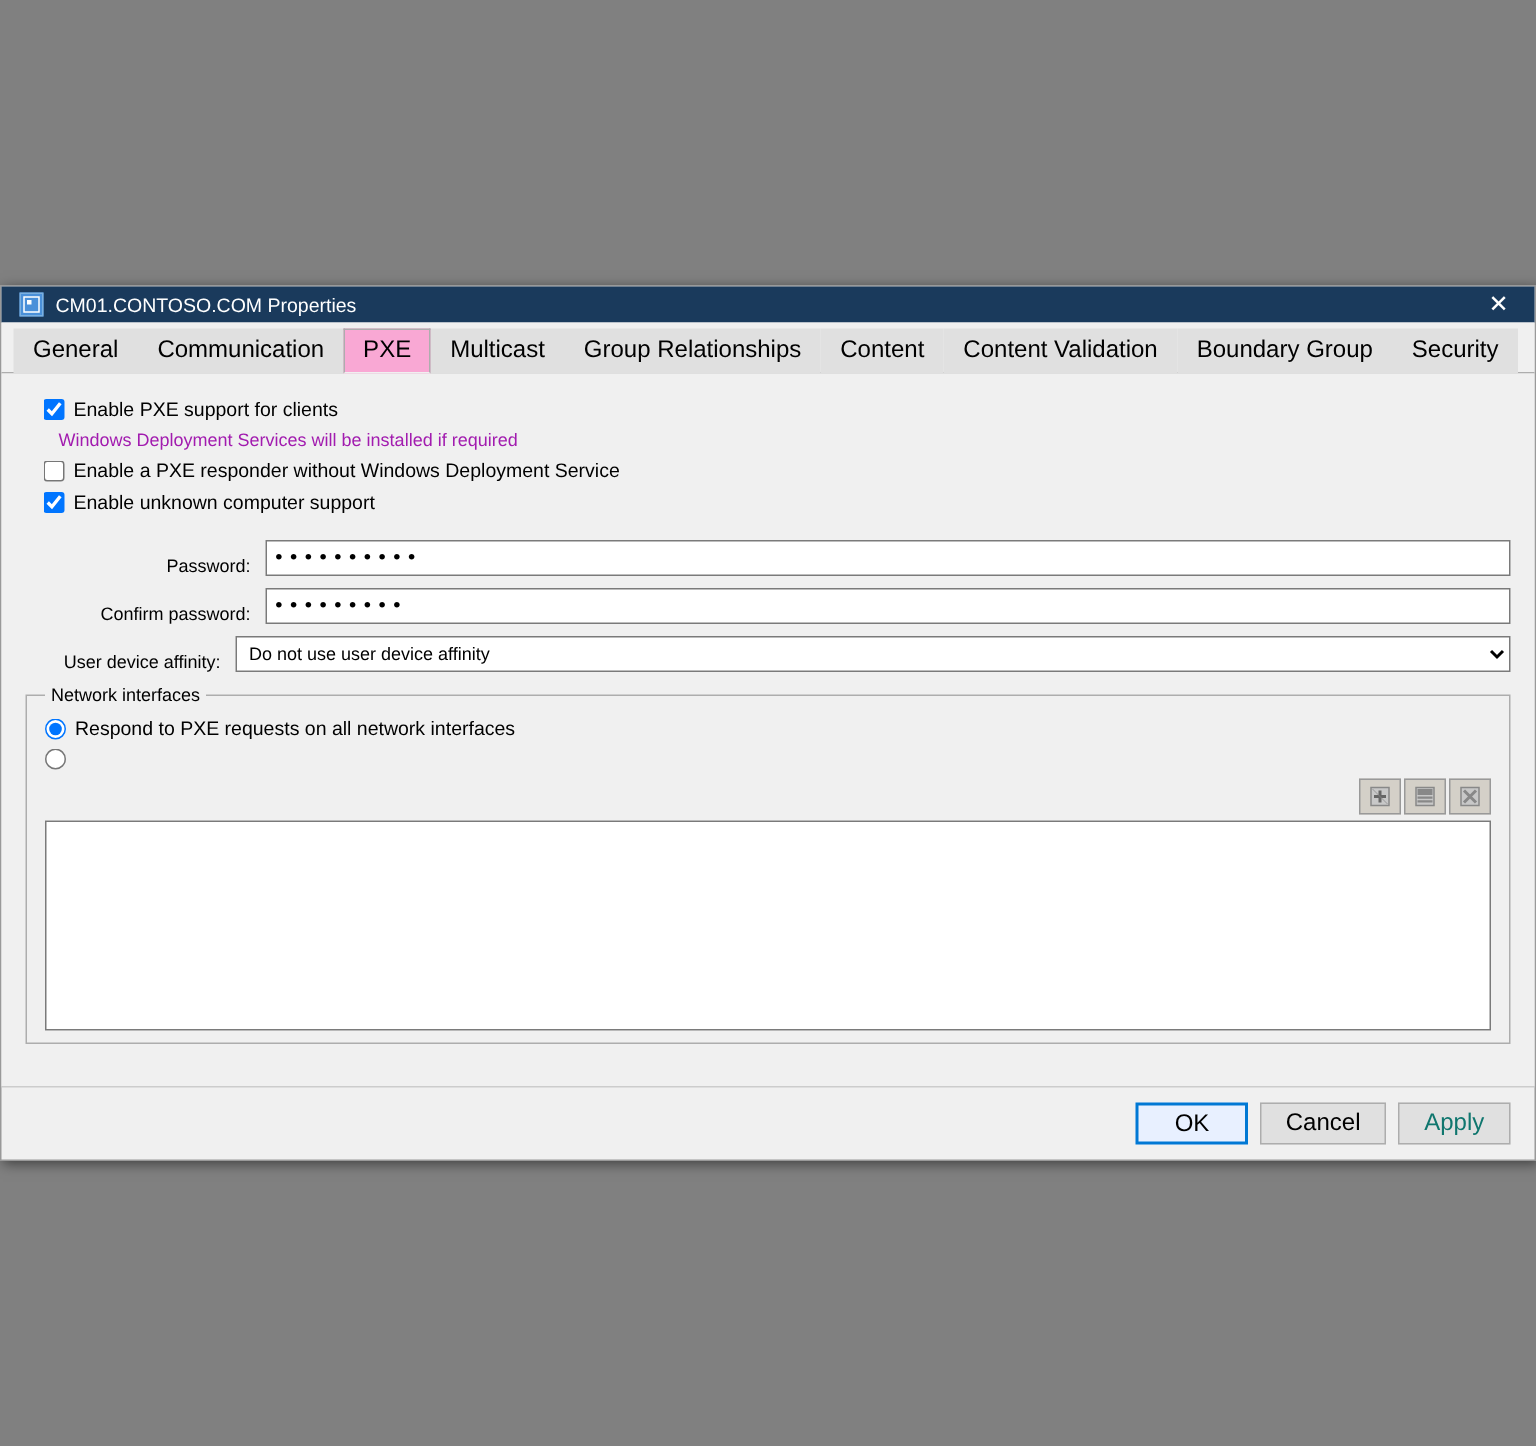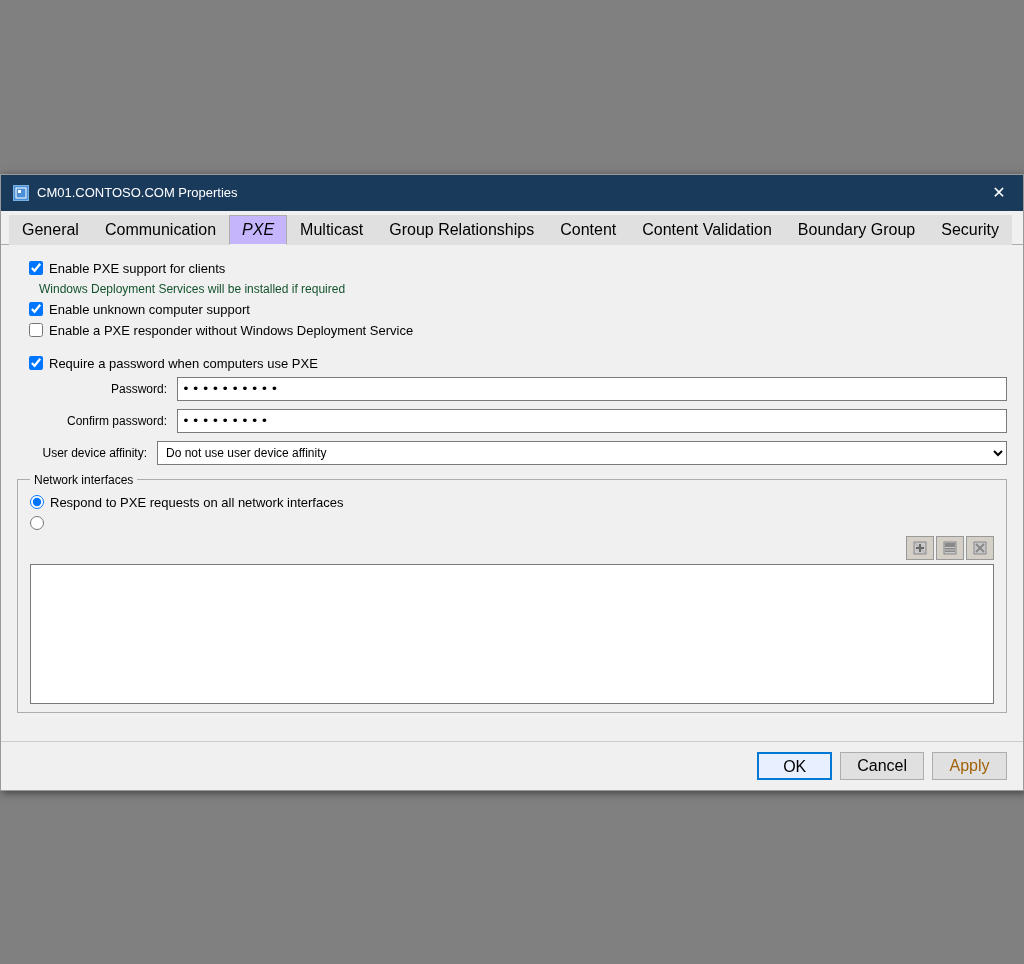--- a/index.html
+++ b/index.html
@@ -18,21 +18,21 @@
       border: 1px solid #999;
       box-shadow: 2px 2px 8px rgba(0,0,0,0.5);
     }
     .titlebar {
       background: #1a3a5c;
       color: white;
       display: flex;
       align-items: center;
       justify-content: space-between;
       padding: 8px 12px;
-      height: 36px;
+      height: 24px;
     }
     .titlebar-left {
       display: flex;
       align-items: center;
       gap: 8px;
     }
     .titlebar-icon {
       width: 16px;
       height: 16px;
       background: #4a90d9;
@@ -69,51 +69,50 @@
       cursor: pointer;
       border: 1px solid transparent;
       border-bottom: none;
       margin-bottom: -1px;
       background: #e0e0e0;
       font-size: 16px;
       color: #000;
       position: relative;
     }
     .tab.active {
-      background: #c4b5fd;
+      background: #f9a8d4;
       border: 1px solid #adadad;
       border-bottom: 1px solid #f0f0f0;
       z-index: 1;
-      font-style: italic;
     }
     .content {
       padding: 16px;
       background: #f0f0f0;
     }
     .checkbox-row {
       display: flex;
       align-items: center;
       gap: 6px;
       margin-bottom: 6px;
       padding-left: 12px;
     }
     .checkbox-row input[type="checkbox"] {
       width: 14px;
       height: 14px;
       cursor: pointer;
     }
     .indent {
       margin-left: 22px;
-      color: #14532d;
+      color: #a21caf;
       font-size: 12px;
       margin-bottom: 6px;
     }
     .form-group {
       display: flex;
-      align-items: center;
+      align-items: flex-end;
       margin-bottom: 8px;
     }
     .form-label {
       width: 140px;
       text-align: right;
       padding-right: 10px;
       font-size: 12px;
     }
     .form-input {
       flex: 1;
@@ -235,21 +234,21 @@
       cursor: pointer;
       border: 1px solid #adadad;
       background: #e0e0e0;
     }
     .btn-primary {
       background: #e8f0ff;
       border: 2px solid #0078d4;
       color: #000;
     }
     .btn-disabled {
-      color: #a16207;
+      color: #0f766e;
       cursor: default;
     }
   </style>
 </head>
 <body>
 
 <div class="window">
 
   <div class="titlebar">
     <div class="titlebar-left">
@@ -279,35 +278,31 @@
   <div class="content">
 
     <div class="checkbox-row">
       <input type="checkbox" checked="" id="enablePxe" style="">
       <label for="enablePxe">Enable PXE support for clients</label>
     </div>
     <div class="indent">Windows Deployment Services will be installed if required</div>
 
 
     <div class="checkbox-row">
+      <input type="checkbox" id="enableResponder" style="">
+      <label for="enableResponder">Enable a PXE responder without Windows Deployment Service</label>
+    </div>
+
+    <div class="checkbox-row">
       <input type="checkbox" checked="" id="enableUnknown" style="">
       <label for="enableUnknown">Enable unknown computer support</label>
     </div>
 
-    <div class="checkbox-row">
-      <input type="checkbox" id="enableResponder" style="">
-      <label for="enableResponder">Enable a PXE responder without Windows Deployment Service</label>
-    </div>
-
     <div style="height:12px"></div>
 
-    <div class="checkbox-row">
-      <input type="checkbox" checked="" id="requirePassword" style="">
-      <label for="requirePassword">Require a password when computers use PXE</label>
-    </div>
 
     <div style="margin-left: 20px;">
       <div class="form-group">
         <span class="form-label">Password:</span>
         <input type="password" class="form-input" value="1234567890" style="font-family: monospace; letter-spacing: 2px;">
       </div>
       <div class="form-group">
         <span class="form-label">Confirm password:</span>
         <input type="password" class="form-input" value="123456789" style="font-family: monospace; letter-spacing: 2px;">
       </div>

